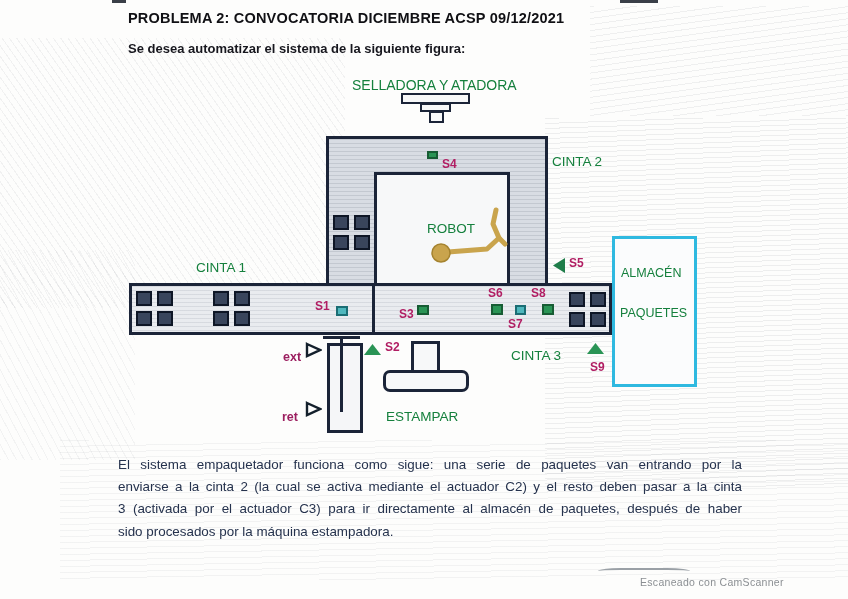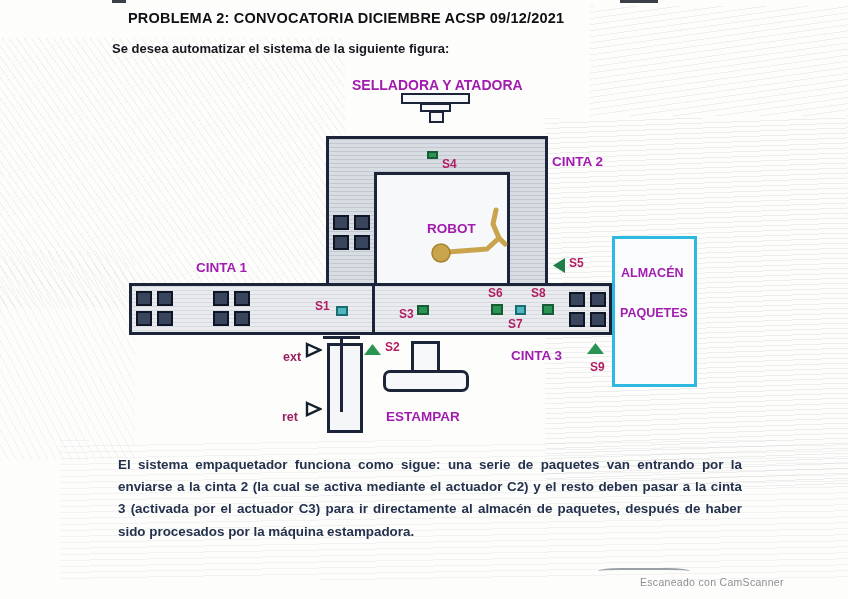--- a/index.html
+++ b/index.html
@@ -36,47 +36,47 @@
   .mark{position:absolute;background:#3a3f48;}
   .squiggle{position:absolute;border-top:2px solid #9aa0a6;border-radius:50%/6px;}
 
   
   .doc-title{
     position:absolute;left:128px;top:10px;
     font-size:14.5px;font-weight:bold;letter-spacing:.2px;color:#101014;
     white-space:nowrap;
   }
   .doc-intro{
-    position:absolute;left:112px;top:41px;
+    position:absolute;left:128px;top:41px;
     font-size:13px;font-weight:600;color:#17171e;white-space:nowrap;
   }
   .para{
     position:absolute;left:118px;top:454px;width:624px;
-    font-size:13.4px;line-height:22.2px;color:#25324d;font-weight:700;
+    font-size:13.4px;line-height:22.2px;color:#25324d;font-weight:400;
   }
   .para .pline{text-align:justify;text-align-last:justify;}
   .para .pline.last{text-align-last:left;}
   .footer-credit{
     position:absolute;left:640px;top:576px;
     font-size:10.5px;color:#8b8f93;letter-spacing:.3px;white-space:nowrap;
   }
 
   
   .shape{position:absolute;box-sizing:border-box;}
   .outline{border:3px solid #1b2438;}
   .belt-fill{
     background:#e9ebef;
     background-image:repeating-linear-gradient(180deg,rgba(140,148,160,.20) 0 1px,transparent 1px 4px);
   }
   .cinta2-fill{
     background:#d8dce3;
     background-image:repeating-linear-gradient(180deg,rgba(120,128,142,.22) 0 1px,transparent 1px 4px);
   }
   .white-fill{background:#f7f8f9;}
-  .dlabel{position:absolute;font-weight:bold;color:#a21caf;white-space:nowrap;}
+  .dlabel{position:absolute;font-weight:normal;color:#15803d;white-space:nowrap;}
   .dlabel.big{font-size:13.5px;}
   .dlabel.med{font-size:12.5px;}
   .sensor-label{position:absolute;font-size:12px;font-weight:bold;color:#b11e63;white-space:nowrap;}
   .actuator-label{position:absolute;font-size:12.5px;font-weight:bold;color:#9c1f60;white-space:nowrap;margin-top:10px;}
   .ssq{position:absolute;box-sizing:border-box;}
   .sq-green{background:#2a9455;border:2px solid #175c34;}
   .sq-teal{background:#4fb7bd;border:2px solid #1b6d74;}
   .tri{position:absolute;line-height:0;}
   
   .pkg{position:absolute;display:grid;grid-template-columns:16px 16px;grid-auto-rows:15px;gap:5px;}

